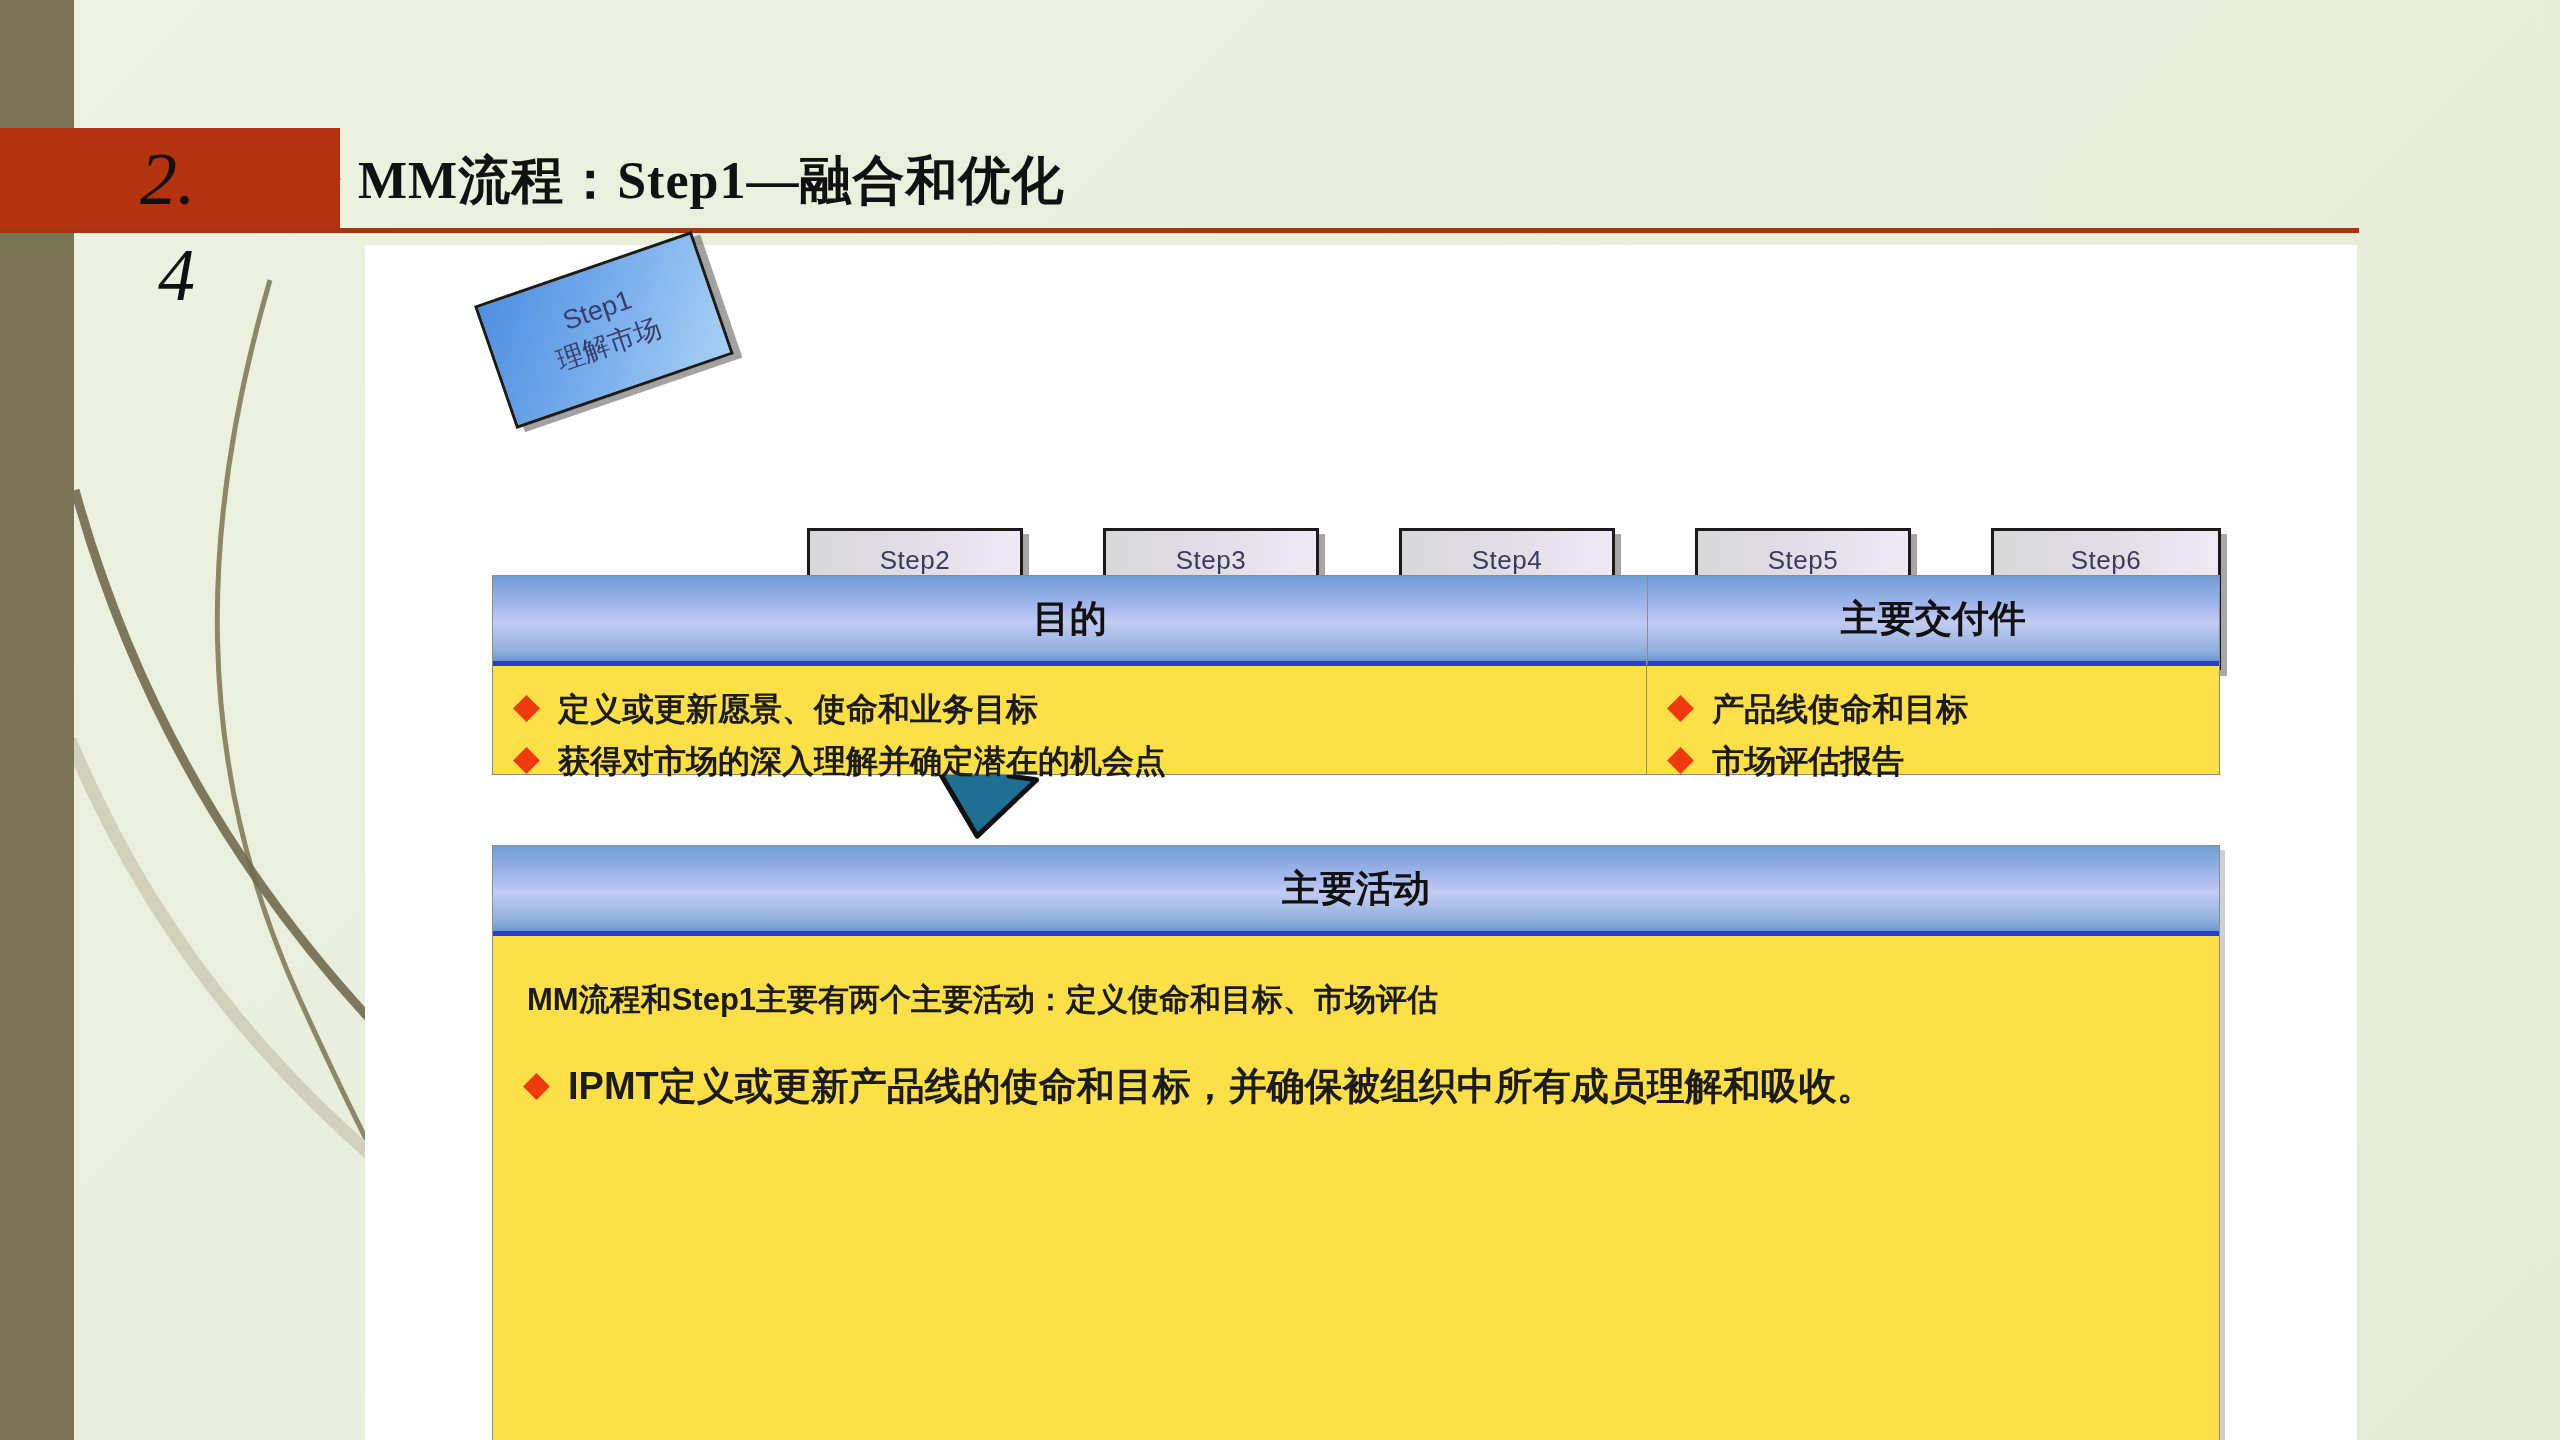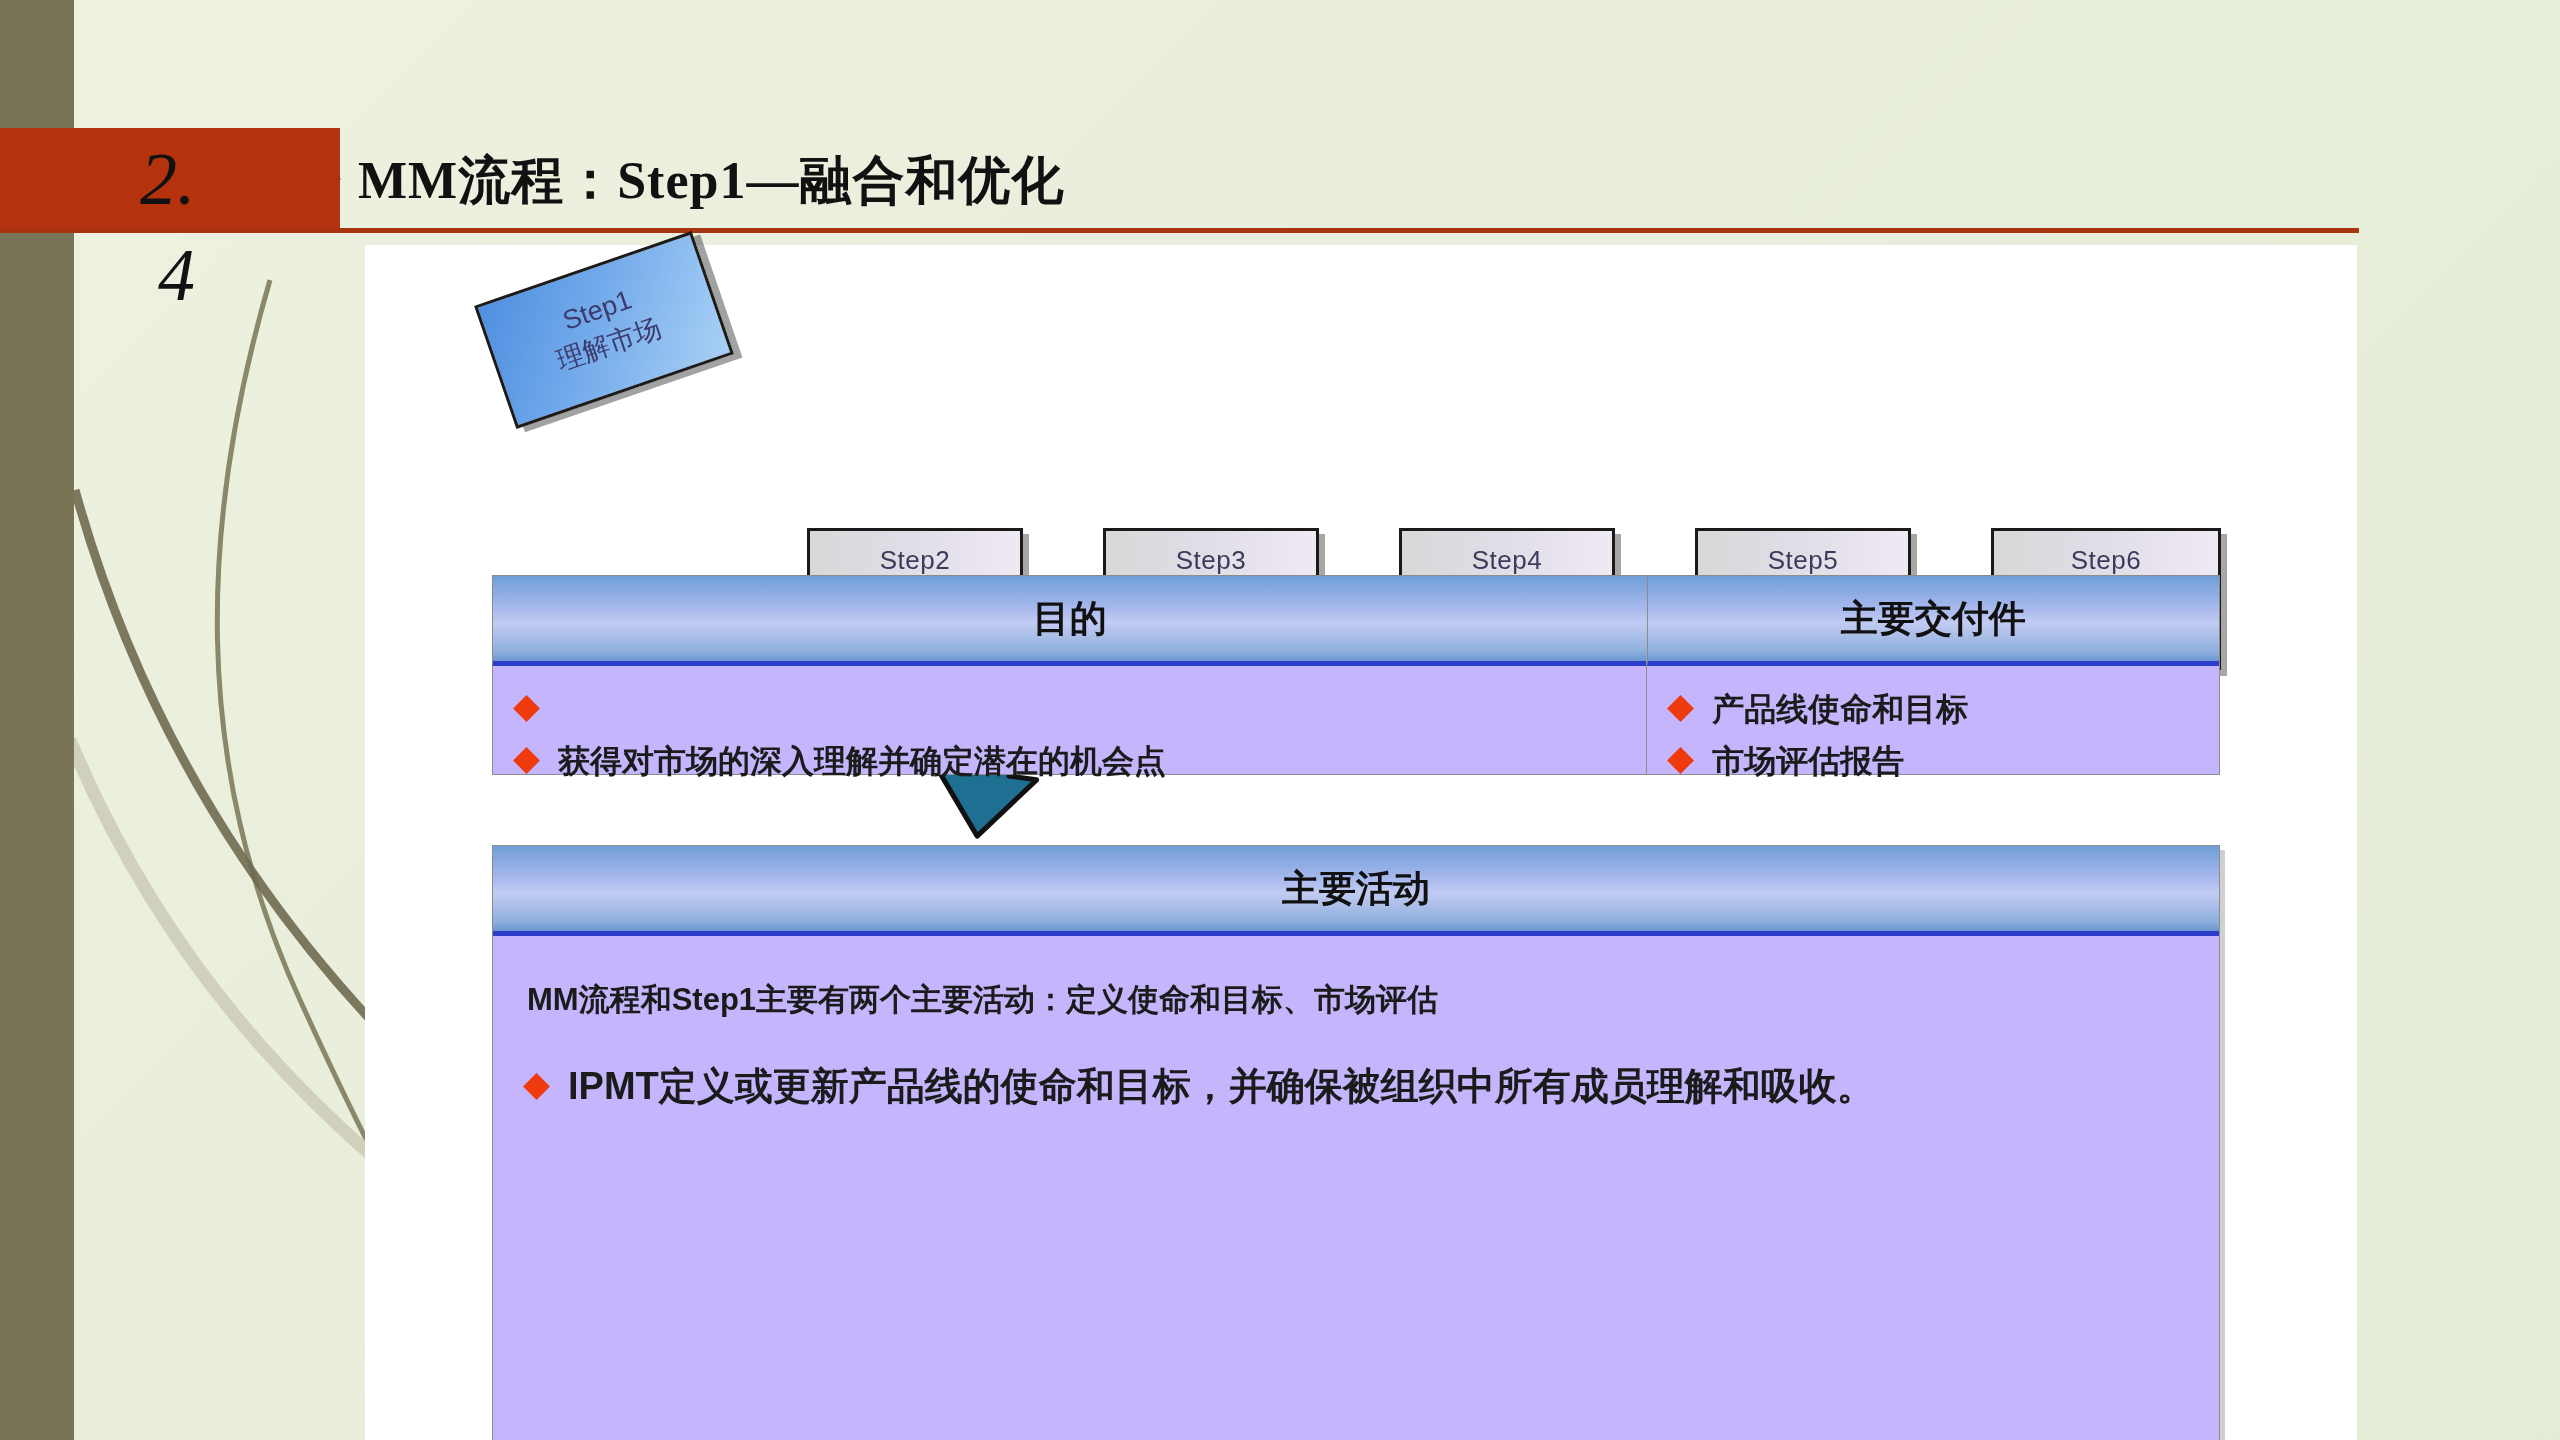--- a/index.html
+++ b/index.html
@@ -76,21 +76,21 @@
     box-sizing:border-box;
   }
   .arrow-line{position:absolute;height:4px;background:#222;}
   .arrow-head{
     position:absolute;width:0;height:0;
     border-top:11px solid transparent;border-bottom:11px solid transparent;
     border-left:17px solid #222;
   }
   .down-arrow{position:absolute;left:560px;top:400px;}
   
-  .tbl{position:absolute;box-sizing:border-box;border:1px solid #8c8c8c;background:#c4b5fd;}
+  .tbl{position:absolute;box-sizing:border-box;border:1px solid #8c8c8c;background:#fde047;}
   .th{
     background:linear-gradient(180deg,#6f9ed6 0%,#a8b9ee 38%,#c2cbf2 55%,#8fb0dd 88%,#6b97cf 100%);
     border-bottom:5px solid #2c3ec9;
     text-align:center;font-weight:bold;font-size:37px;color:#111;
     height:85px;line-height:85px;
   }
   .bullet{
     display:inline-block;width:19px;height:19px;background:#ee3a0c;
     transform:rotate(45deg);margin-right:22px;vertical-align:2px;
   }
@@ -186,21 +186,21 @@
     </div>
 
     <div class="tbl" style="left:127px;top:330px;width:1728px;height:200px;">
       <div style="display:flex;height:85px;">
         <div class="th" style="width:1155px;border-right:1px solid #8c8c8c;">目的</div>
         <div class="th" style="width:572px;">主要交付件</div>
       </div>
       <div style="display:flex;height:114px;">
         <div class="cellpad" style="width:1155px;border-right:1px solid #8c8c8c;box-sizing:border-box;">
           <div class="li">
-            <span class="bullet"></span>
+            <span class="bullet"></span><span>定义或更新愿景、使命和业务目标</span>
           </div>
           <div class="li">
             <span class="bullet"></span><span>获得对市场的深入理解并确定潜在的机会点</span>
           </div>
         </div>
         <div class="cellpad" style="width:572px;box-sizing:border-box;">
           <div class="li">
             <span class="bullet"></span><span>产品线使命和目标</span>
           </div>
           <div class="li">

